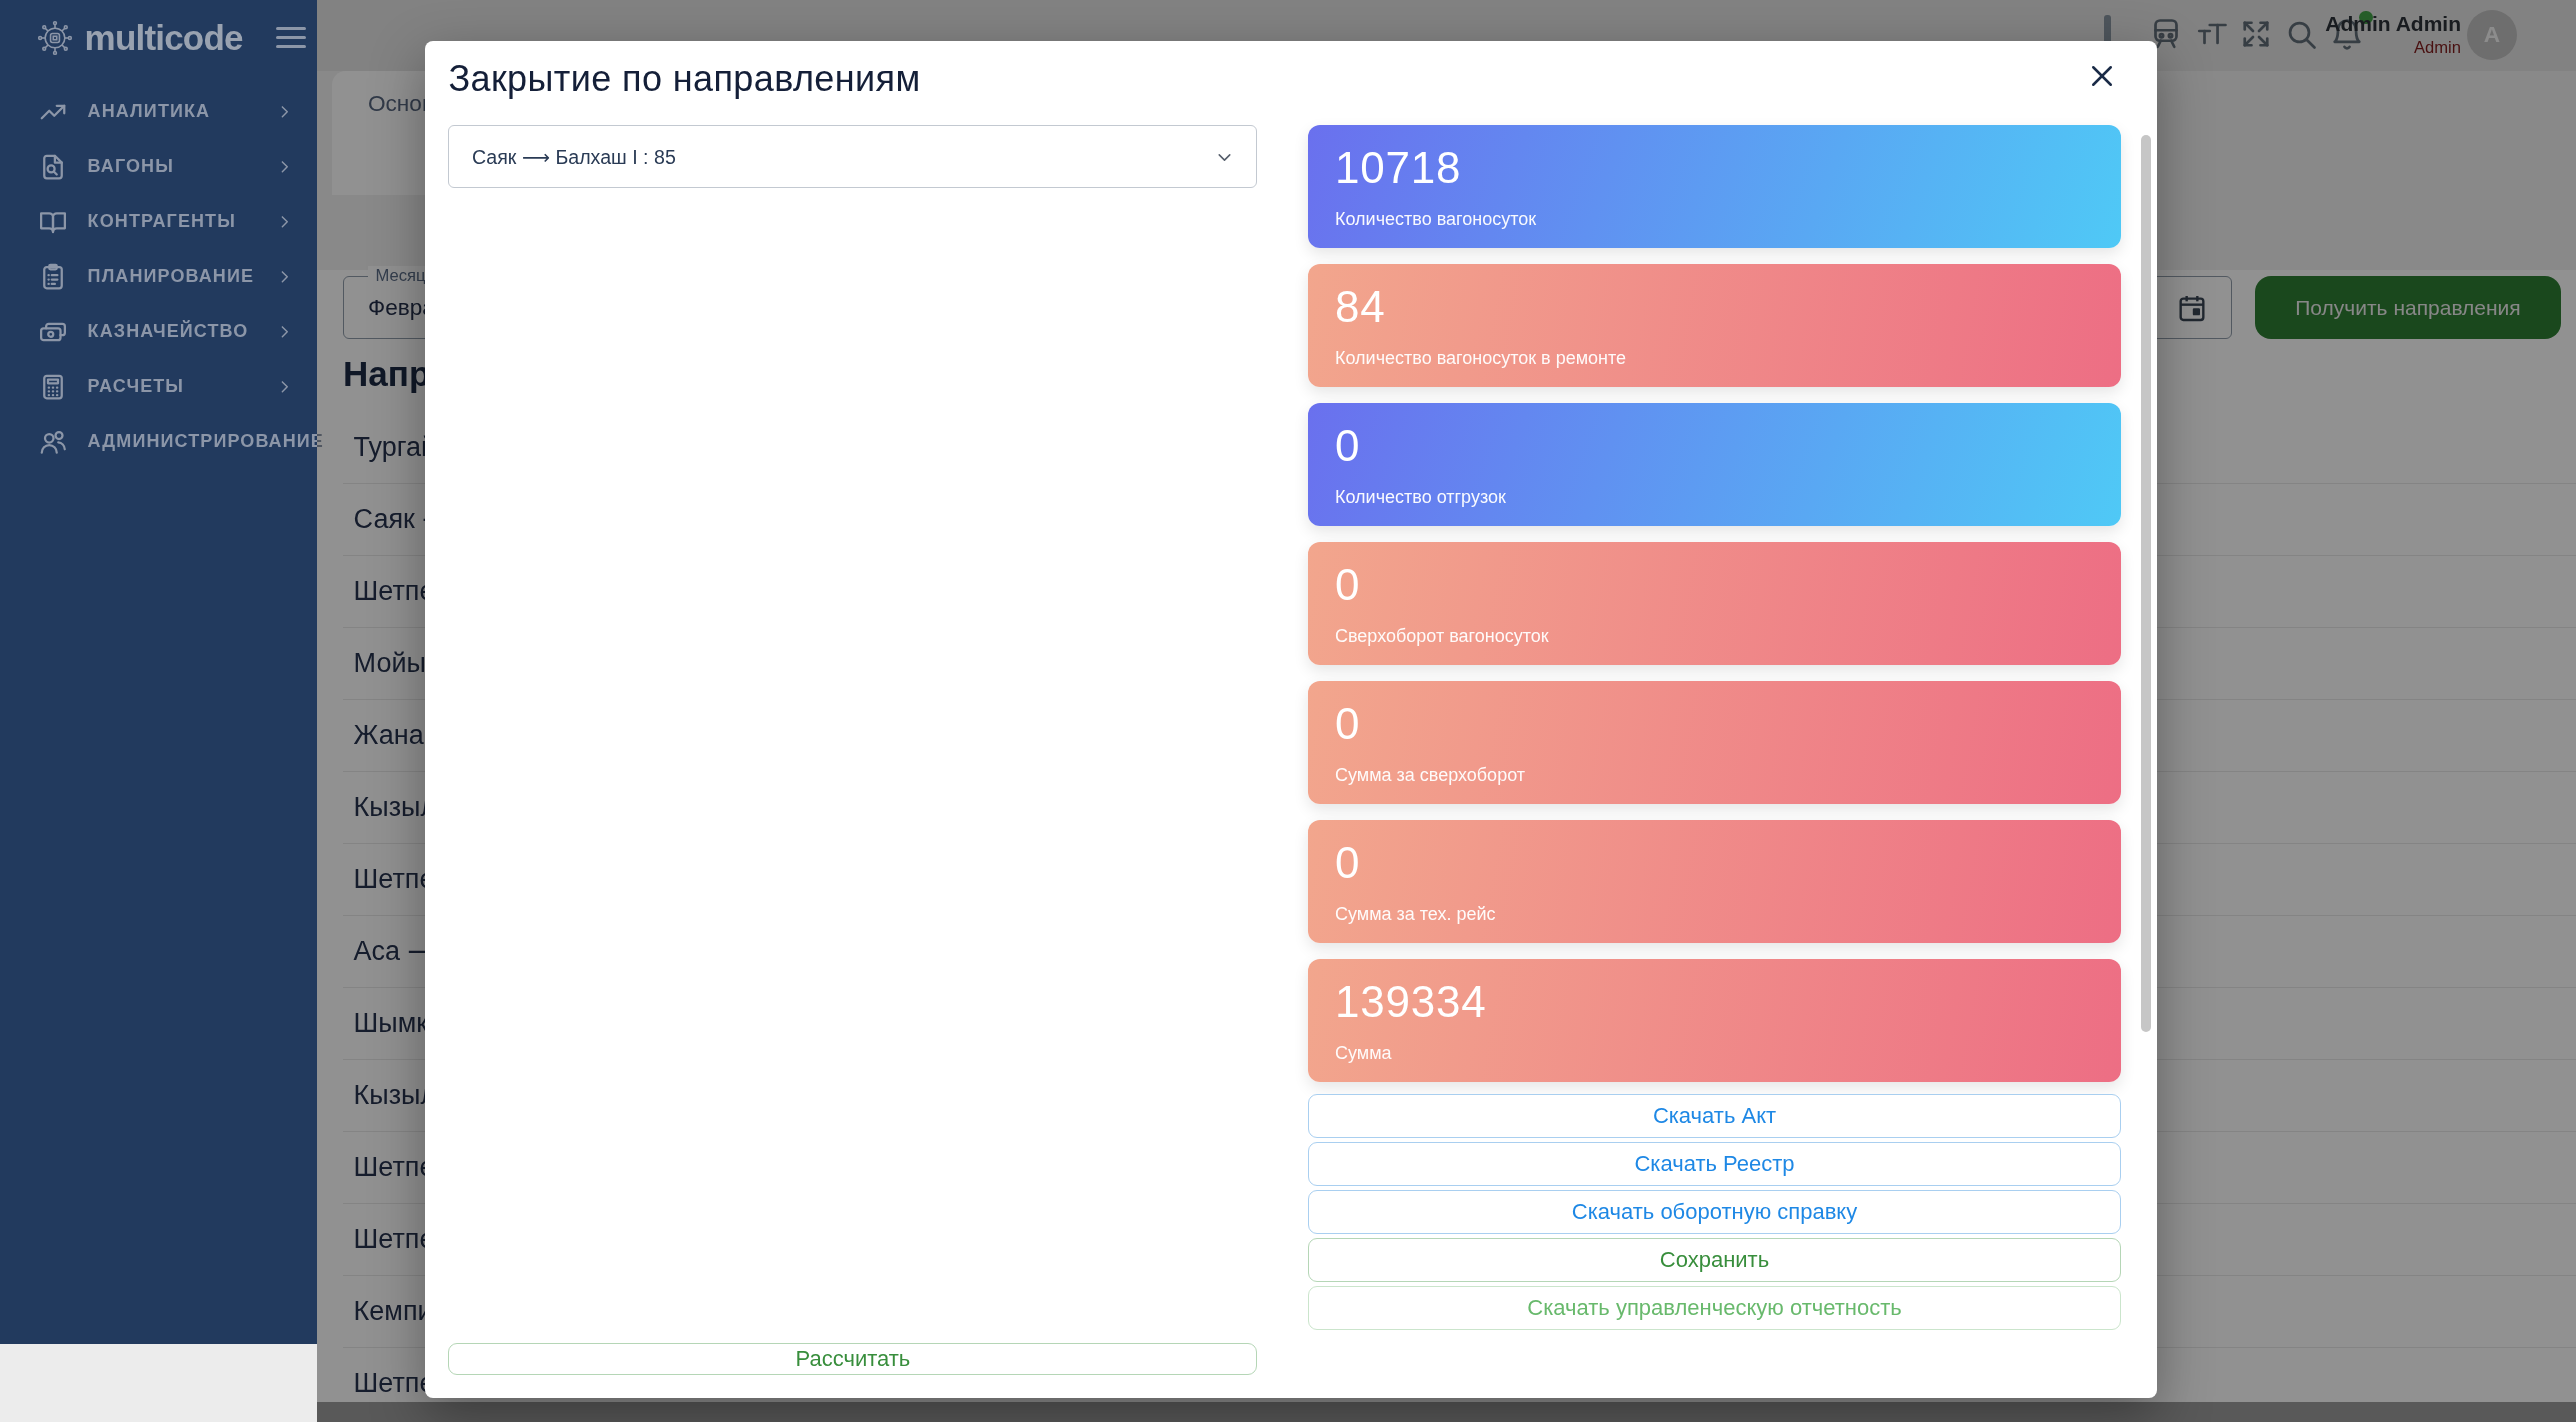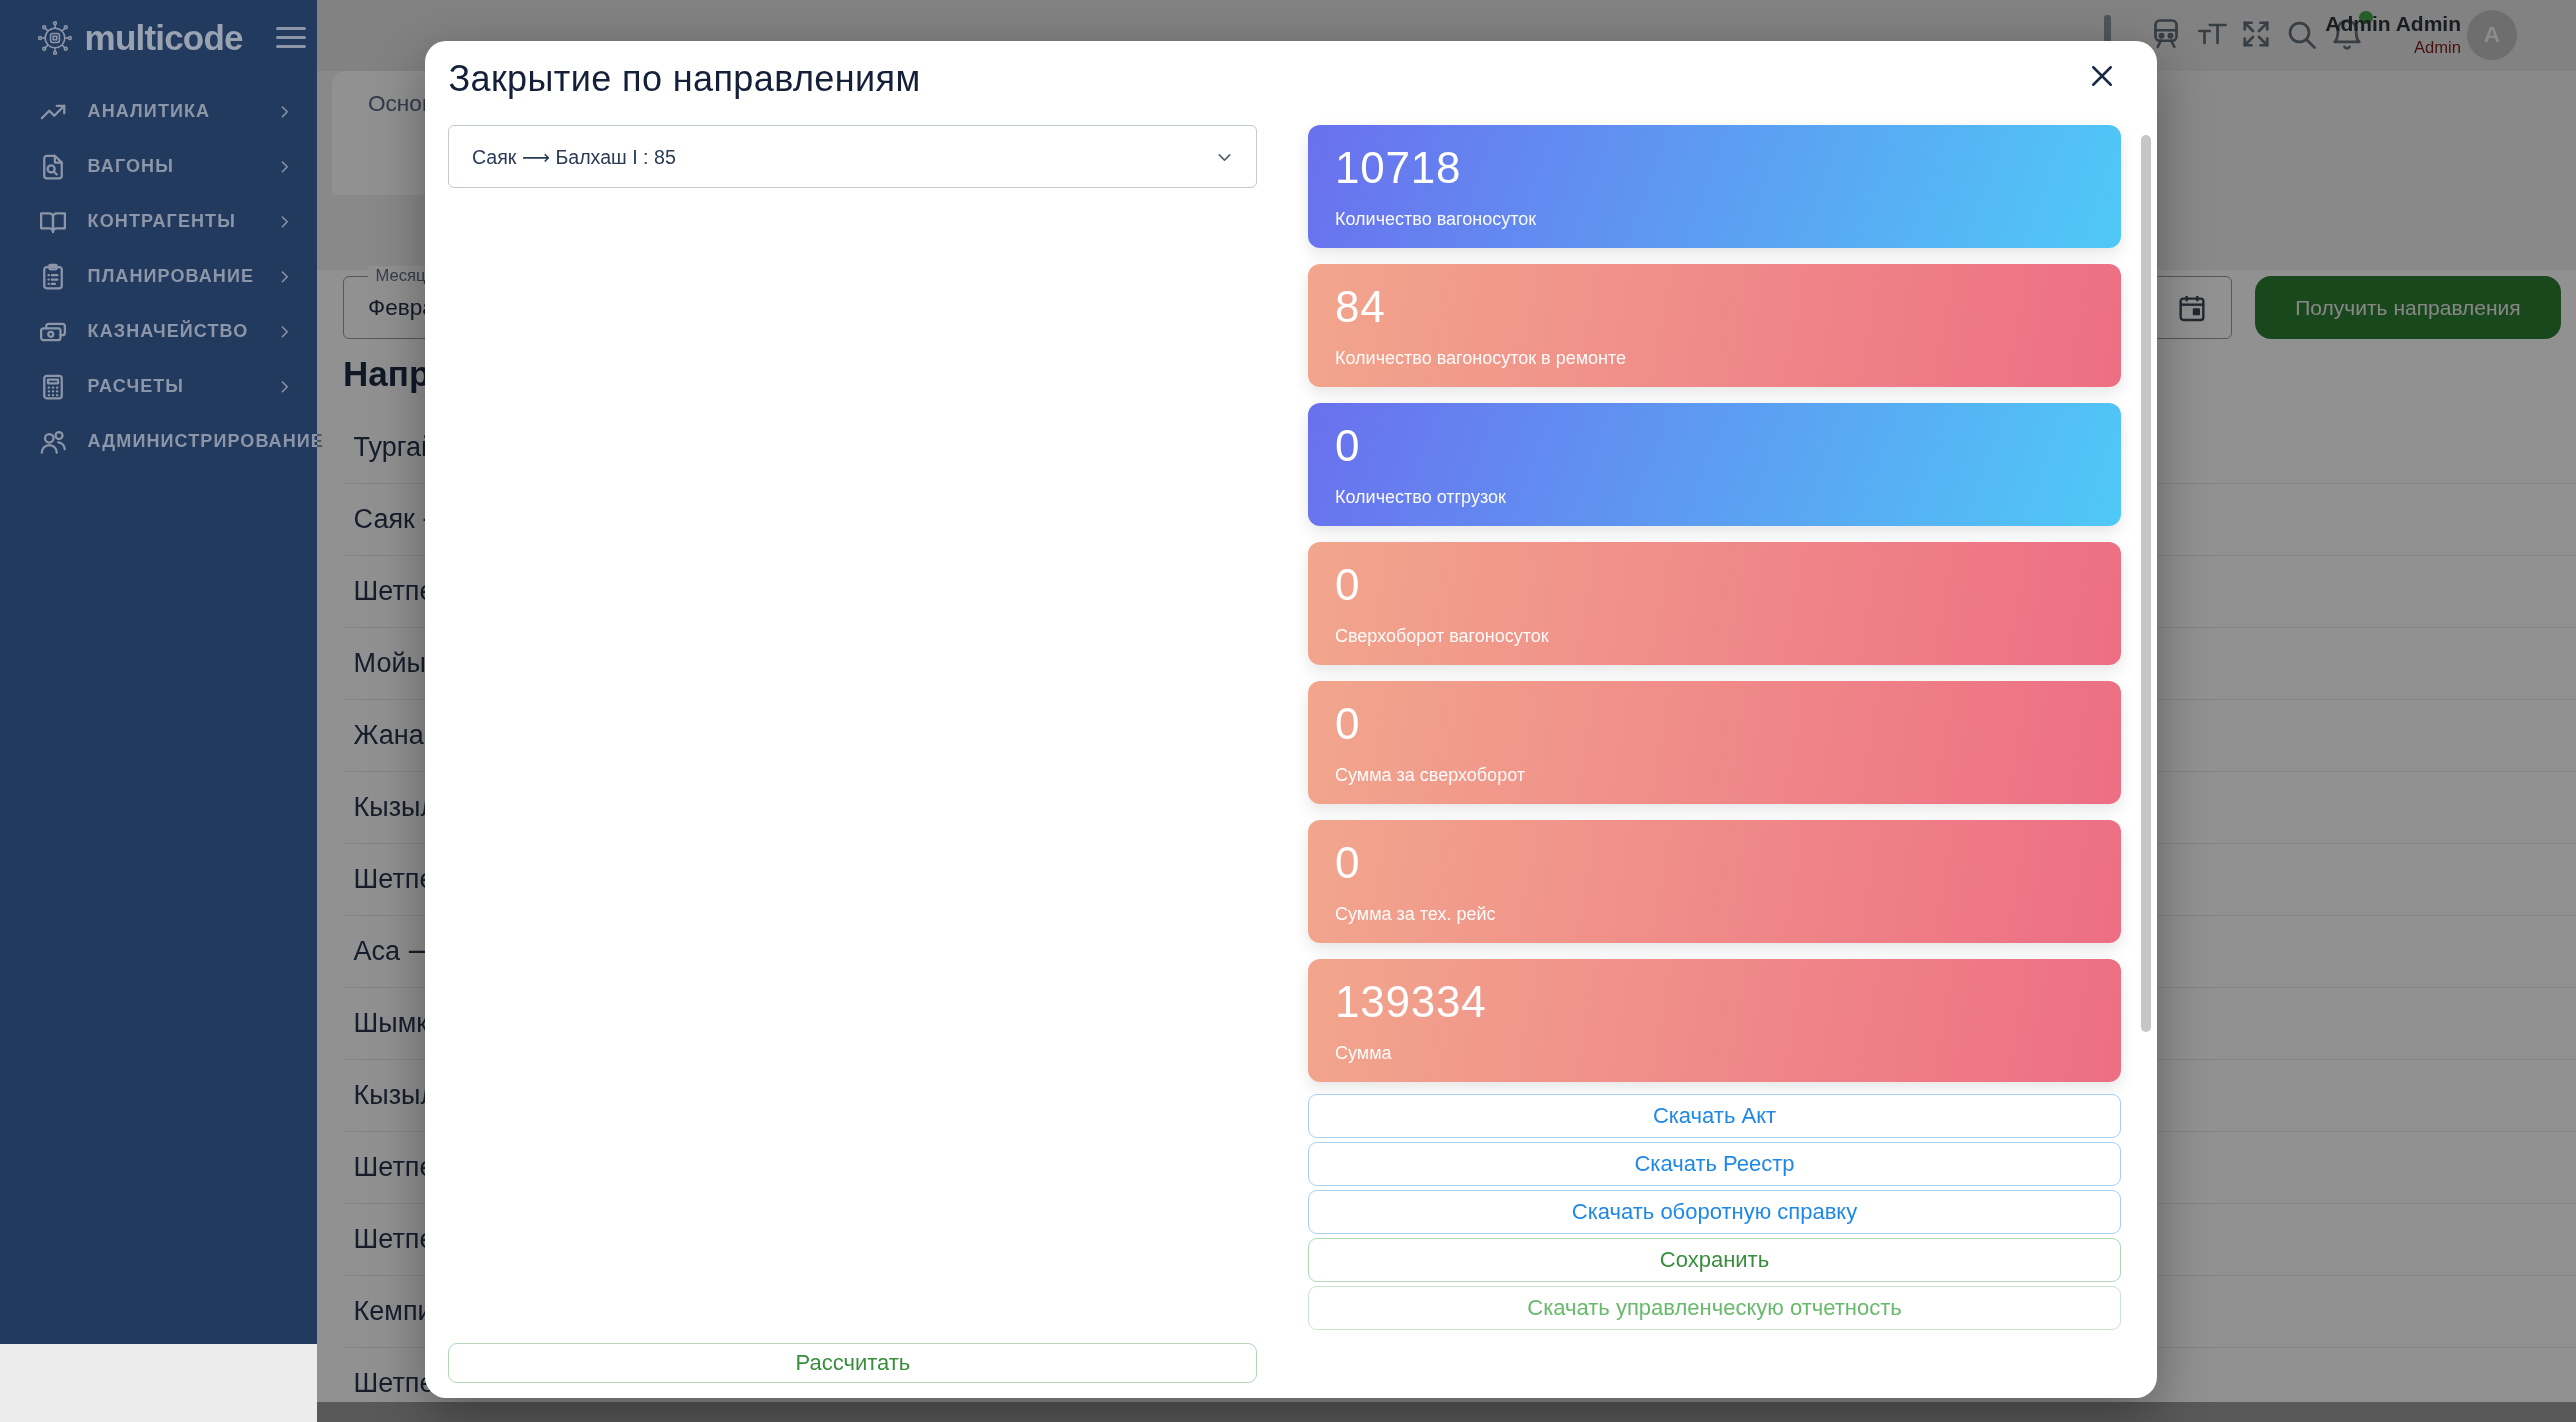--- a/index.html
+++ b/index.html
@@ -44,42 +44,42 @@
   .get-dir-btn{position:absolute;left:1938px;top:6px;width:306px;height:63px;background:var(--get-directions-bg,#2E7D32);
     border-radius:16px;color:#E8E8E8;font-size:21px;display:flex;align-items:center;justify-content:center;cursor:pointer;}
   .page-heading{position:absolute;left:26px;top:84px;font-size:35px;font-weight:600;color:#1C2A44;}
   .dir-table{position:absolute;left:26px;top:142px;right:0;}
   .dir-row{height:71px;line-height:71px;font-size:27px;color:#27334E;border-bottom:1.5px solid #E3E3E3;padding-left:10.6px;}
   .page-footer{position:absolute;left:0;bottom:0;right:0;height:19.6px;background:#9A9A9A;}
 
   .overlay{position:absolute;left:317px;top:0;right:0;bottom:0;background:rgba(0,0,0,0.42);z-index:35;}
 
   
-  .modal{position:absolute;left:425px;top:41px;width:1732px;height:1357px;background:#FFF;border-radius:21px;
+  .modal{position:absolute;left:425px;top:41px;width:1732px;height:1357px;background:#FFF;border-radius:8px;
     box-shadow:0 18px 53px rgba(0,0,0,0.35);z-index:50;}
   .modal-title{position:absolute;left:23.4px;top:16.6px;font-size:36px;font-weight:500;color:#141F38;letter-spacing:0.4px;}
   .close-btn{position:absolute;left:1662px;top:19.6px;width:30px;height:30px;cursor:pointer;}
   .dir-select{position:absolute;left:23.4px;top:84px;width:809px;height:63px;border:1.5px solid #C3C9D1;border-radius:6px;
     box-sizing:border-box;cursor:pointer;}
   .dir-select-value{position:absolute;left:22.6px;top:19.6px;font-size:19.6px;color:#2A3B55;}
   .select-chev{position:absolute;right:21px;top:21px;width:21px;height:21px;}
   .stats-col{position:absolute;left:883px;top:84px;width:813px;display:flex;flex-direction:column;gap:16px;}
   .stat-card{height:123px;border-radius:12px;color:#FFF;padding:18px 27px 18px;box-sizing:border-box;
     display:flex;flex-direction:column;justify-content:space-between;box-shadow:0 6px 15px rgba(0,0,0,0.10);}
   .card--blue{background:linear-gradient(110deg,var(--accent-blue-start,#6A70EE),var(--accent-blue-end,#4FC9F6));}
   .card--red{background:linear-gradient(100deg,var(--accent-red-start,#F2A68D),var(--accent-red-end,#ED6E84));}
   .card-value{font-size:44px;font-weight:400;letter-spacing:0.8px;}
   .card-label{font-size:18px;font-weight:300;opacity:0.96;}
   .actions-col{position:absolute;left:883px;top:1053px;width:813px;display:flex;flex-direction:column;gap:4px;}
   .action-btn{height:44px;border-radius:9px;background:#FFF;display:flex;align-items:center;justify-content:center;
     font-size:22px;font-weight:500;cursor:pointer;box-sizing:border-box;}
   .btn--blue{border:1.5px solid #A9CFF0;color:var(--button-blue,#1E88E5);}
   .btn--green{border:1.5px solid #B5D6B6;color:var(--button-green,#388E3C);}
   .btn--light-green{border:1.5px solid #CBE5CC;color:var(--button-light-green,#68B96C);}
-  .calc-btn{position:absolute;left:23.4px;top:1302px;width:809px;height:40px;border-radius:9px;border:1.5px solid #B5D6B6;
+  .calc-btn{position:absolute;left:23.4px;top:1302px;width:809px;height:32px;border-radius:9px;border:1.5px solid #B5D6B6;
     background:#FFF;color:var(--button-green,#388E3C);font-size:22px;font-weight:500;
     display:flex;align-items:center;justify-content:center;cursor:pointer;box-sizing:border-box;}
   .modal-scrollbar{position:absolute;right:6px;top:94px;width:9.8px;height:897px;border-radius:5.3px;background:#C6C6C6;}
   .partial-icon{position:absolute;left:2104px;top:15px;width:6.8px;height:36px;border-radius:3px;background:#4E555C;}
 </style>
 </head>
 <body>
 
 <div id="screen">
 

